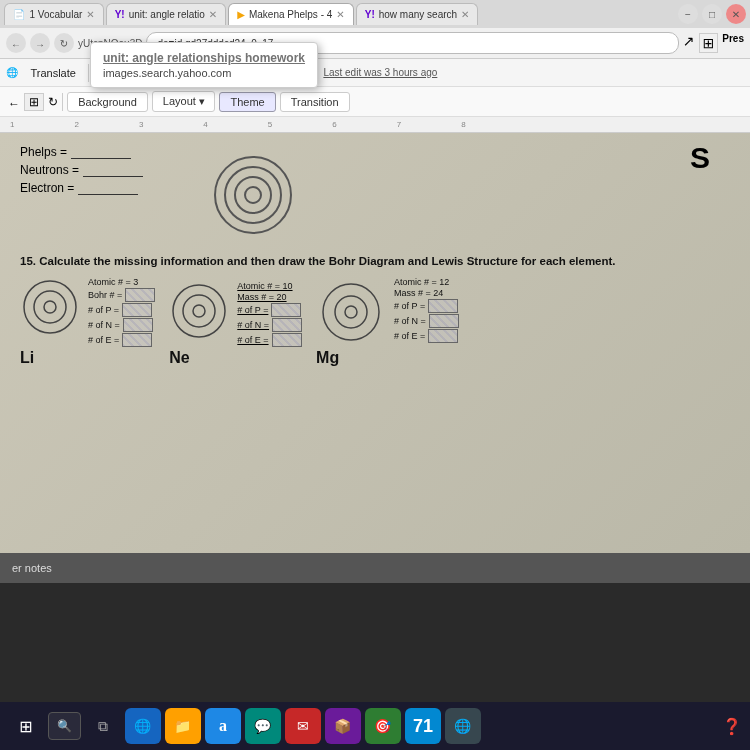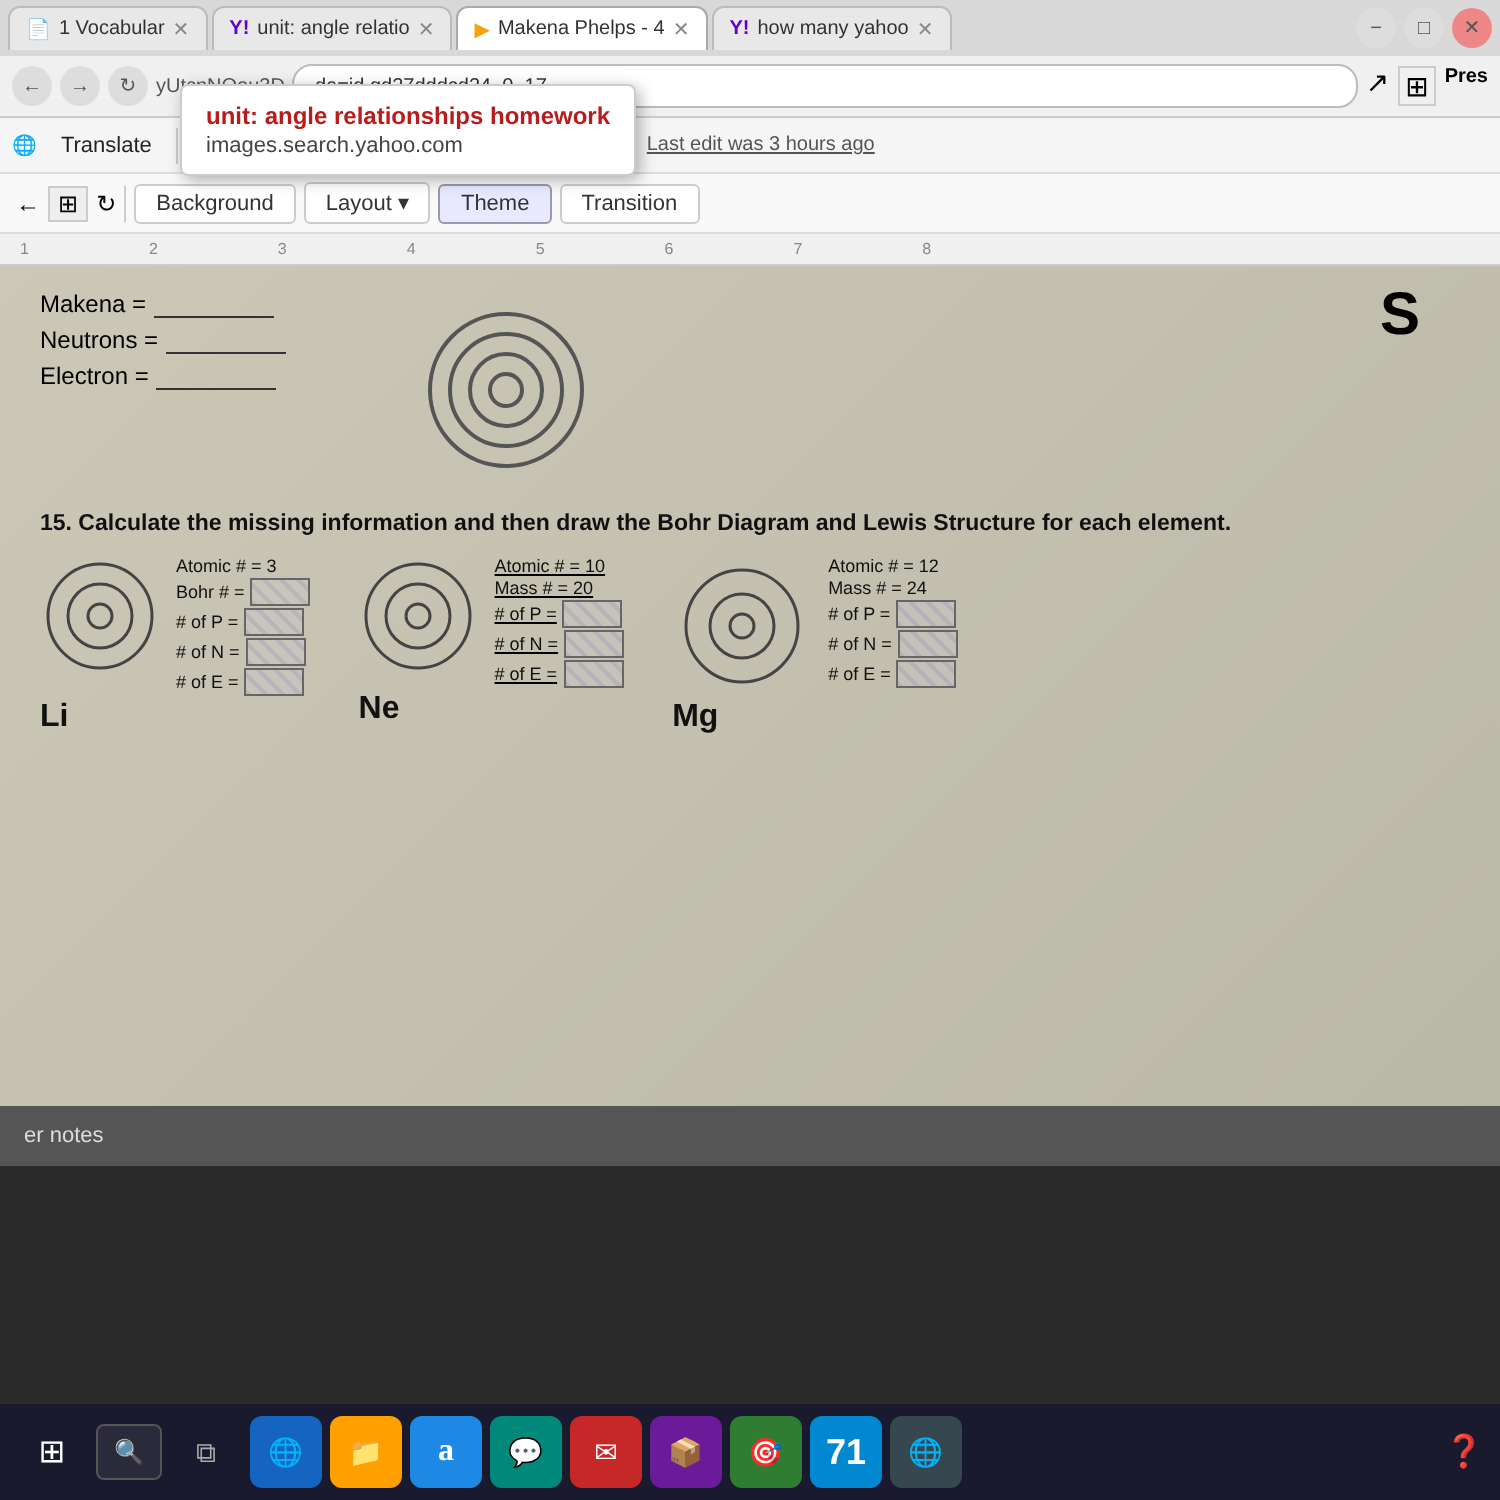--- a/index.html
+++ b/index.html
@@ -101,22 +101,23 @@
       border-radius: 4px;
       padding: 8px 12px;
       box-shadow: 2px 2px 8px rgba(0,0,0,0.3);
       z-index: 100;
       min-width: 200px;
     }
 
     .tooltip-title {
       font-size: 12px;
       font-weight: bold;
-      color: #b91c1c;
+      color: #737373;
       margin-bottom: 2px;
+      text-decoration: underline;
     }
 
     .tooltip-subtitle {
       font-size: 11px;
       color: #006621;
       margin-bottom: 2px;
     }
 
     .tooltip-url {
       font-size: 11px;
@@ -334,21 +335,21 @@
       <span>unit: angle relatio</span>
       <span class="tab-close">✕</span>
     </div>
     <div class="tab active">
       <span style="color:#f4a50a;font-size:10px;">▶</span>
       <span>Makena Phelps - 4</span>
       <span class="tab-close">✕</span>
     </div>
     <div class="tab">
       <span style="color:#6001d2;font-weight:bold;font-size:10px;">Y!</span>
-      <span>how many yahoo</span>
+      <span>how many search</span>
       <span class="tab-close">✕</span>
     </div>
     <div style="margin-left:auto;display:flex;align-items:center;gap:4px;">
       <div class="nav-btn">−</div>
       <div class="nav-btn">□</div>
       <div class="nav-btn" style="background:#e88;">✕</div>
     </div>
   </div>
 
   <div class="address-bar-row">
@@ -417,21 +418,21 @@
 </div>
 
 <div class="main-content" style="height: 420px; padding: 12px 20px; background: linear-gradient(135deg, #ccc8b8 0%, #bab8a8 100%); position:relative;">
 
   <div class="element-s" style="position:absolute;top:8px;right:40px;font-size:30px;font-weight:bold;color:#000;">S</div>
 
   <div style="display:flex;align-items:flex-start;gap:20px;margin-bottom:6px;">
 
     <div>
       <div class="pne-line">
-        <span style="font-size:12px;">Makena =</span>
+        <span style="font-size:12px;">Phelps =</span>
         <span class="pne-underline"></span>
       </div>
       <div class="pne-line" style="margin-top:4px;">
         <span style="font-size:12px;">Neutrons =</span>
         <span class="pne-underline"></span>
       </div>
       <div class="pne-line" style="margin-top:4px;">
         <span style="font-size:12px;">Electron =</span>
         <span class="pne-underline"></span>
       </div>
@@ -442,21 +443,21 @@
         <circle cx="50" cy="50" r="8" fill="none" stroke="#555" stroke-width="2"></circle>
         <circle cx="50" cy="50" r="18" fill="none" stroke="#555" stroke-width="2"></circle>
         <circle cx="50" cy="50" r="28" fill="none" stroke="#555" stroke-width="2"></circle>
         <circle cx="50" cy="50" r="38" fill="none" stroke="#555" stroke-width="2"></circle>
       </svg>
     </div>
   </div>
 
   <div style="font-size:11.5px;font-weight:bold;color:#111;margin:4px 0 10px 0;">15. Calculate the missing information and then draw the Bohr Diagram and Lewis Structure for each element.</div>
 
-  <div style="display:flex;align-items:flex-start;gap:24px;flex-wrap:wrap;">
+  <div style="display:flex;align-items:flex-end;gap:14px;flex-wrap:wrap;">
 
     <div style="display:flex;flex-direction:column;align-items:flex-start;gap:2px;">
       <div style="display:flex;align-items:flex-start;gap:8px;">
         <svg width="60" height="60" viewBox="0 0 60 60">
           <circle cx="30" cy="30" r="6" fill="none" stroke="#444" stroke-width="1.5"></circle>
           <circle cx="30" cy="30" r="16" fill="none" stroke="#444" stroke-width="1.5"></circle>
           <circle cx="30" cy="30" r="26" fill="none" stroke="#444" stroke-width="1.5"></circle>
         </svg>
         <div class="info-table">
           <div class="info-row">

